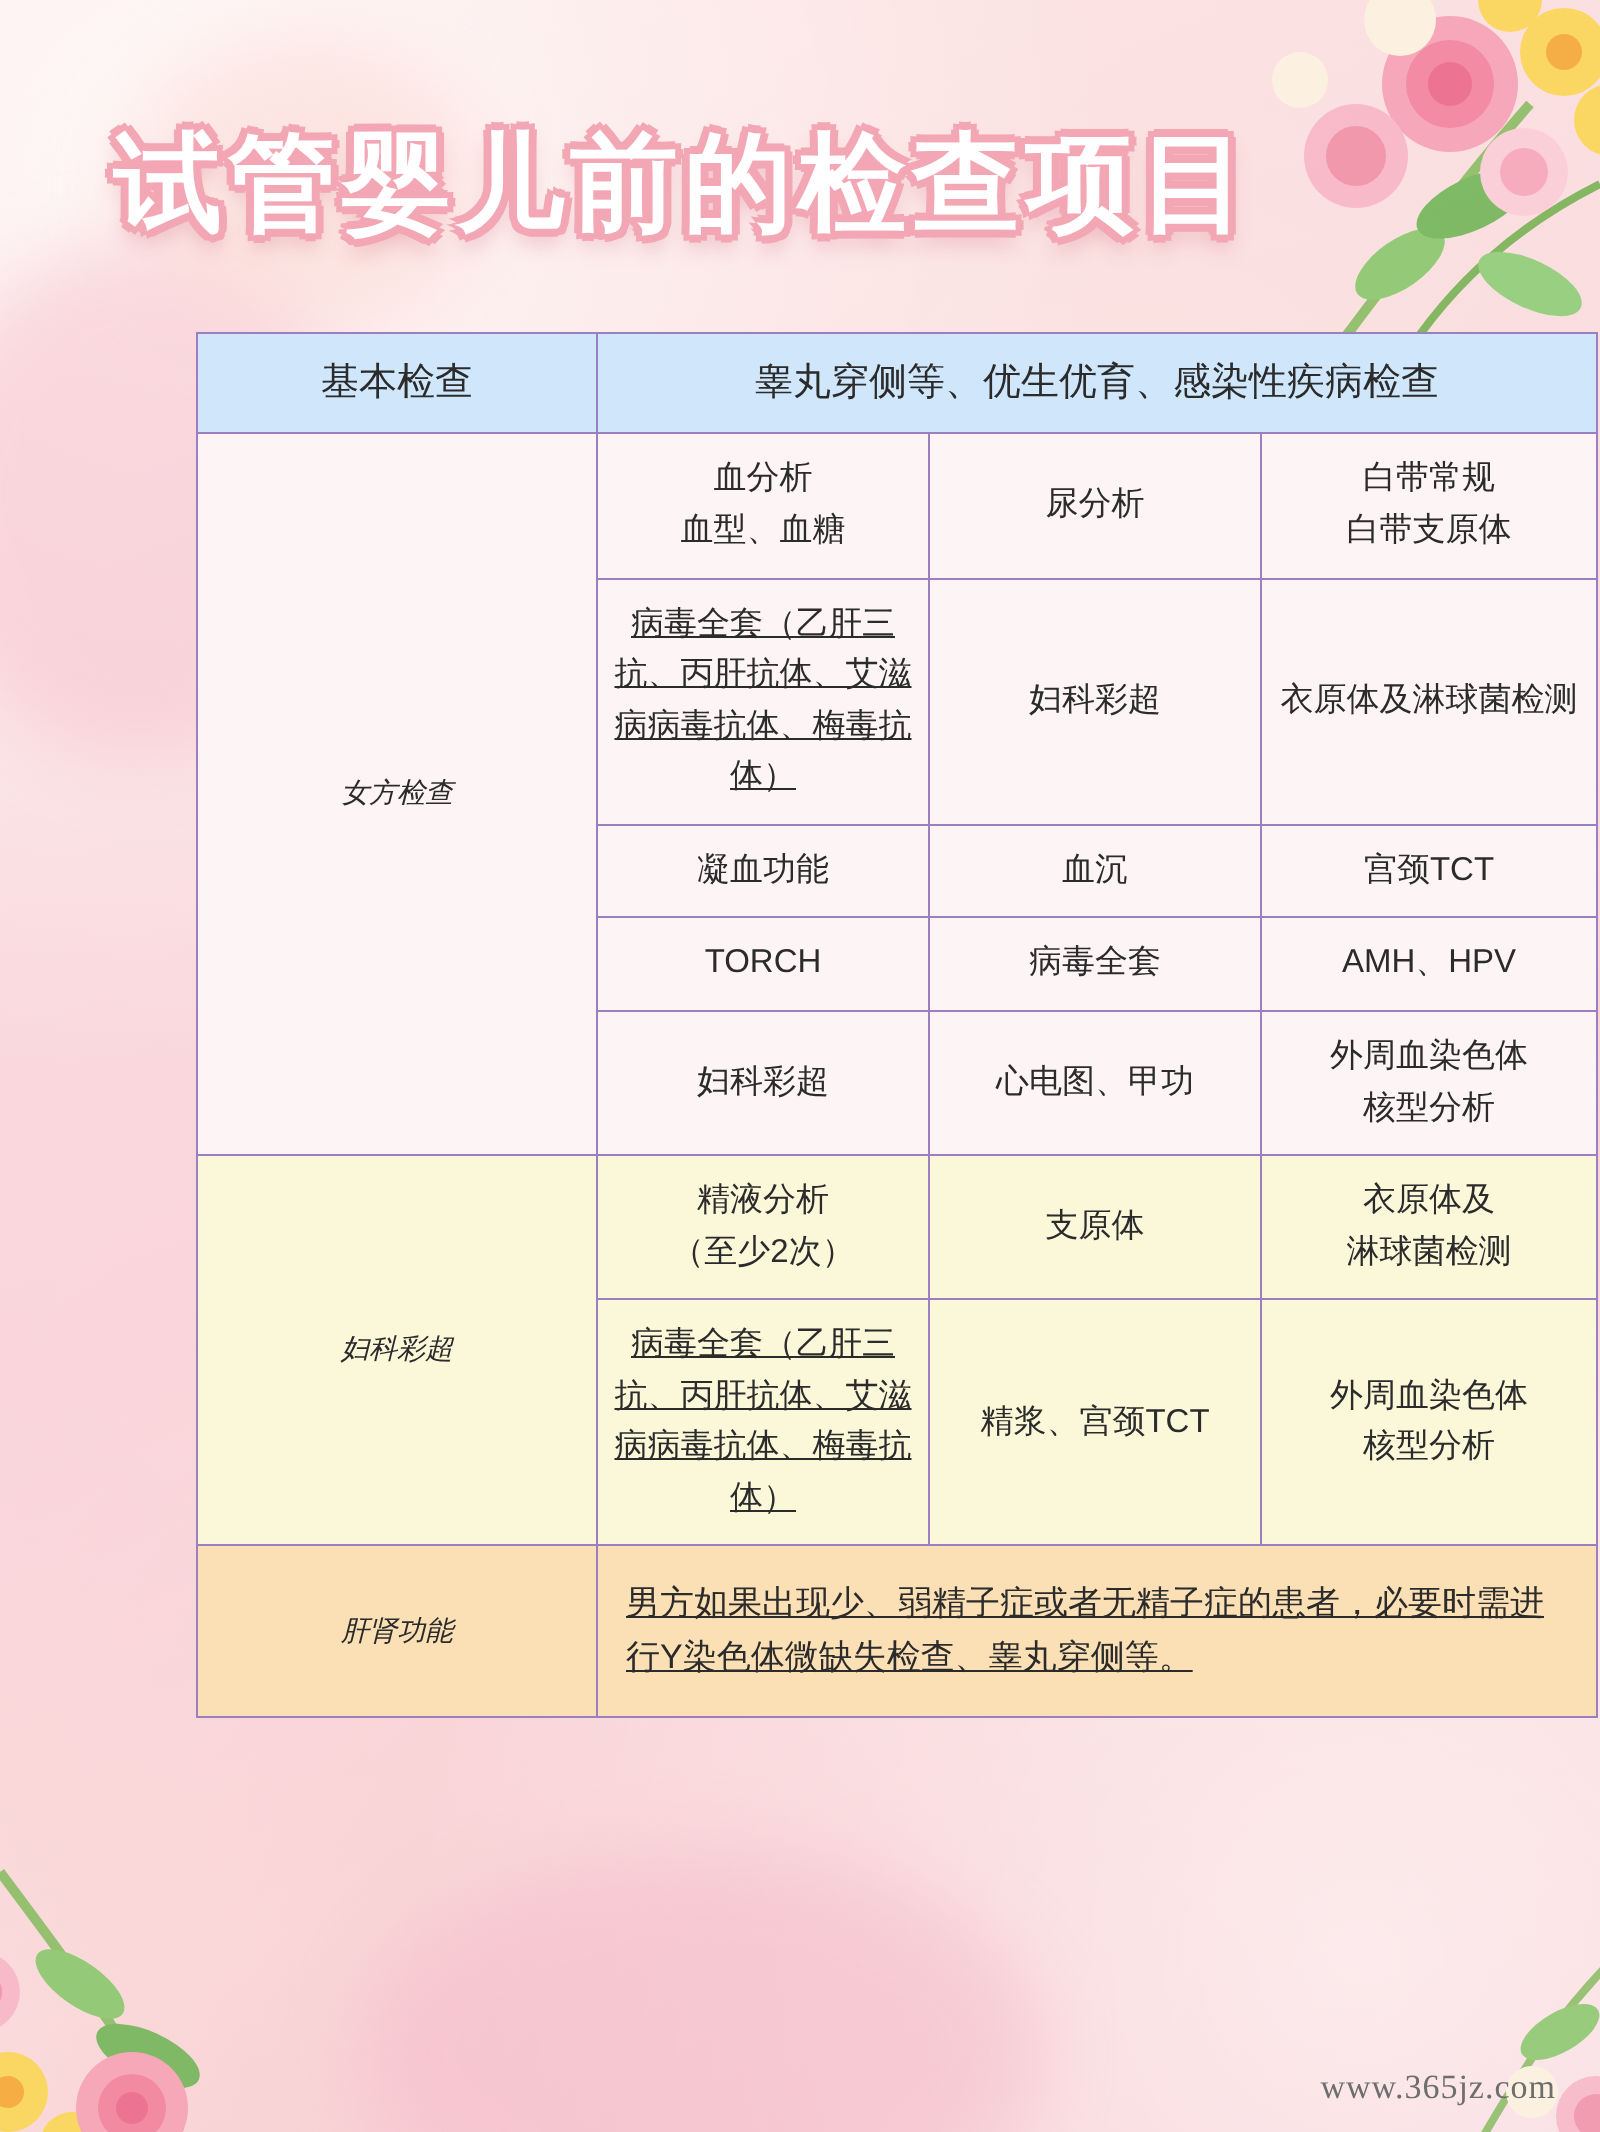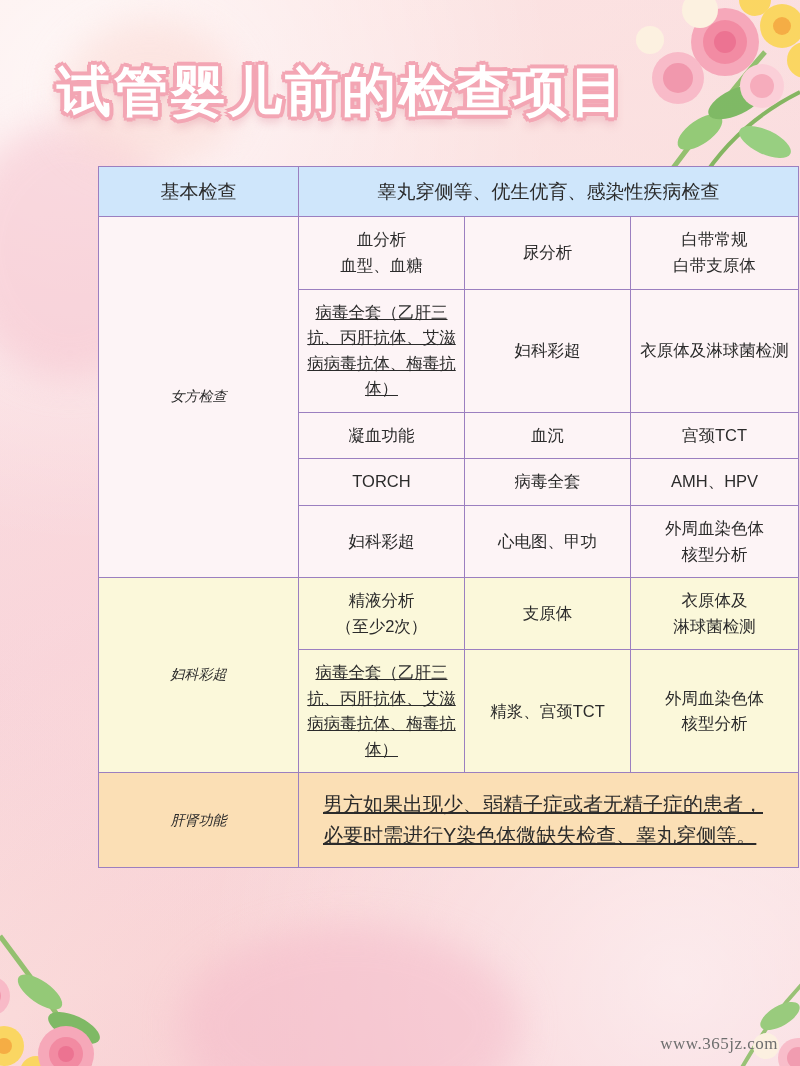--- a/index.html
+++ b/index.html
@@ -113,22 +113,22 @@
   .male-label, .male-cell { border-color: #b9a94e; }
   .supp-label, .supp-cell { border-color: #c9913f; }
 
   td.left-text {
     text-align: left;
     line-height: 1.6;
     text-decoration: underline;
   }
   td.supp-cell.left-text {
     text-align: left;
-    font-size: 20px;
-    padding: 16px 24px;
+    font-size: 17px;
+    padding: 16px 14px;
   }
   .label-cell { font-size: 14px; font-style: italic; }
 
   
   .watermark {
     position: absolute;
     right: 22px;
     bottom: 12px;
     font-family: "Liberation Serif", serif;
     font-size: 17px;

